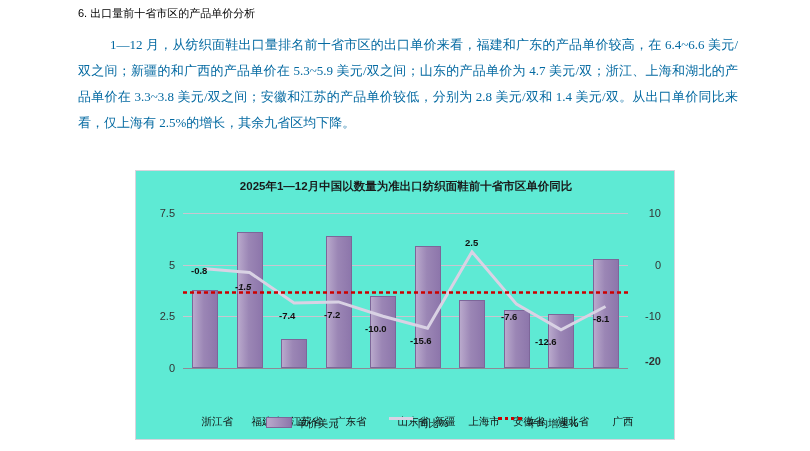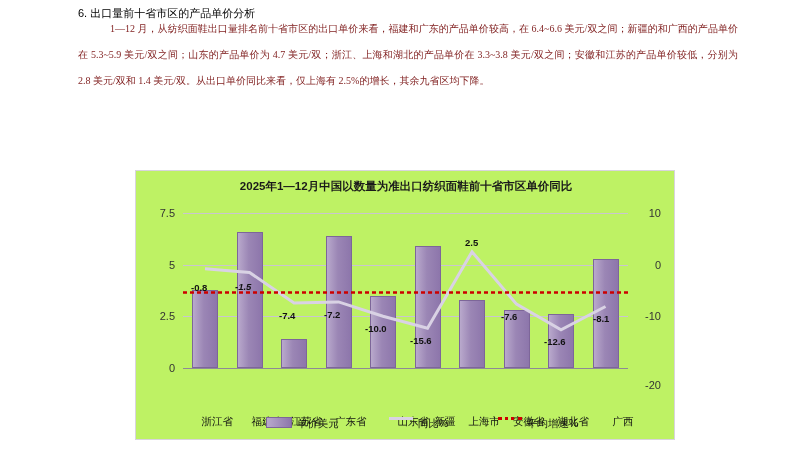--- a/index.html
+++ b/index.html
@@ -16,33 +16,33 @@
   }
   .heading{
     position:absolute;left:78px;top:6px;
     font-family:"Liberation Sans", sans-serif;
     font-weight:normal;
     font-size:11px;
     letter-spacing:0px;
     color:#000;
   }
   .para{
-    position:absolute;left:78px;top:16px;width:660px;
-    font-size:10px;
+    position:absolute;left:78px;top:32px;width:660px;
+    font-size:13px;
     line-height:26px;
     text-align:justify;
     text-justify:inter-ideograph;
-    color:#7f1d1d;
+    color:#0369a1;
   }
   .para .indent{display:inline-block;width:32px;}
 
   
   .chart-box{
     position:absolute;left:135px;top:170px;width:540px;height:270px;
-    background:#bef264;
+    background:#5eead4;
     border:1px solid #d8d4dd;
     box-sizing:border-box;
   }
   .chart-title{
     position:absolute;left:0;top:8px;width:540px;
     text-align:center;
     font-family:"Liberation Sans", sans-serif;
     font-weight:bold;
     font-size:11.5px;
     color:#1a1a1a;
@@ -130,50 +130,50 @@
       <div class="axisline" style="top:155px;"></div>
 
       <div class="ytick" style="left:-34px;top:-6px;">7.5</div>
       <div class="ytick" style="left:-34px;top:45.7px;">5</div>
       <div class="ytick" style="left:-34px;top:97.3px;">2.5</div>
       <div class="ytick" style="left:-34px;top:149px;">0</div>
 
       <div class="ytick right" style="left:452px;top:-6px;">10</div>
       <div class="ytick right" style="left:452px;top:45.7px;">0</div>
       <div class="ytick right" style="left:452px;top:97.3px;">-10</div>
-      <div class="ytick right" style="left:452px;top:166px;">-20</div>
+      <div class="ytick right" style="left:452px;top:142px;font-weight:bold;">-20</div>
 
       <div class="bar" style="left:9px;height:78.5px;"></div>
       <div class="bar" style="left:53.5px;height:136.4px;"></div>
       <div class="bar" style="left:98px;height:28.9px;"></div>
       <div class="bar" style="left:142.5px;height:132.3px;"></div>
       <div class="bar" style="left:187px;height:72.3px;"></div>
       <div class="bar" style="left:231.5px;height:121.9px;"></div>
       <div class="bar" style="left:276px;height:68.2px;"></div>
       <div class="bar" style="left:320.5px;height:57.9px;"></div>
       <div class="bar" style="left:365px;height:53.7px;"></div>
       <div class="bar" style="left:409.5px;height:109.5px;"></div>
 
       <svg width="445" height="155" style="position:absolute;left:0;top:0;">
         <polyline points="22,55.8 66.5,59.4 111,89.9 155.5,88.9 200,103.3 244.5,115.2 289,38.8 333.5,91.1 378,116.8 422.5,93.5" fill="none" stroke="#d9d2e4" stroke-width="3"></polyline>
       </svg>
 
       <svg width="445" height="155" style="position:absolute;left:0;top:0;">
         <line x1="0" y1="79.5" x2="445" y2="79.5" stroke="#cc0000" stroke-width="2.5" stroke-dasharray="4,3"></line>
       </svg>
 
-      <div class="bar-label" style="left:8px;top:69px;text-align:center;">-0.8</div>
+      <div class="bar-label" style="left:8px;top:52px;text-align:center;">-0.8</div>
       <div class="bar-label" style="left:52px;top:68px;font-style:italic;">-1.5</div>
       <div class="bar-label" style="left:96px;top:97px;">-7.4</div>
       <div class="bar-label" style="left:141px;top:96px;">-7.2</div>
       <div class="bar-label" style="left:182px;top:110px;">-10.0</div>
       <div class="bar-label" style="left:227px;top:122px;">-15.6</div>
       <div class="bar-label" style="left:282px;top:24px;">2.5</div>
       <div class="bar-label" style="left:318px;top:98px;">-7.6</div>
-      <div class="bar-label" style="left:361px;top:123px;">-12.6</div>
+      <div class="bar-label" style="left:352px;top:123px;">-12.6</div>
       <div class="bar-label" style="left:410px;top:100px;">-8.1</div>
 
 
       <div class="cat-label" style="left:-6px;">浙江省</div>
       <div class="cat-label" style="left:44px;">福建省</div>
       <div class="cat-label" style="left:83px;">江苏省</div>
       <div class="cat-label" style="left:127.5px;">广东省</div>
       <div class="cat-label" style="left:190px;">山东省</div>
       <div class="cat-label" style="left:216.5px;">新疆</div>
       <div class="cat-label" style="left:261px;">上海市</div>

